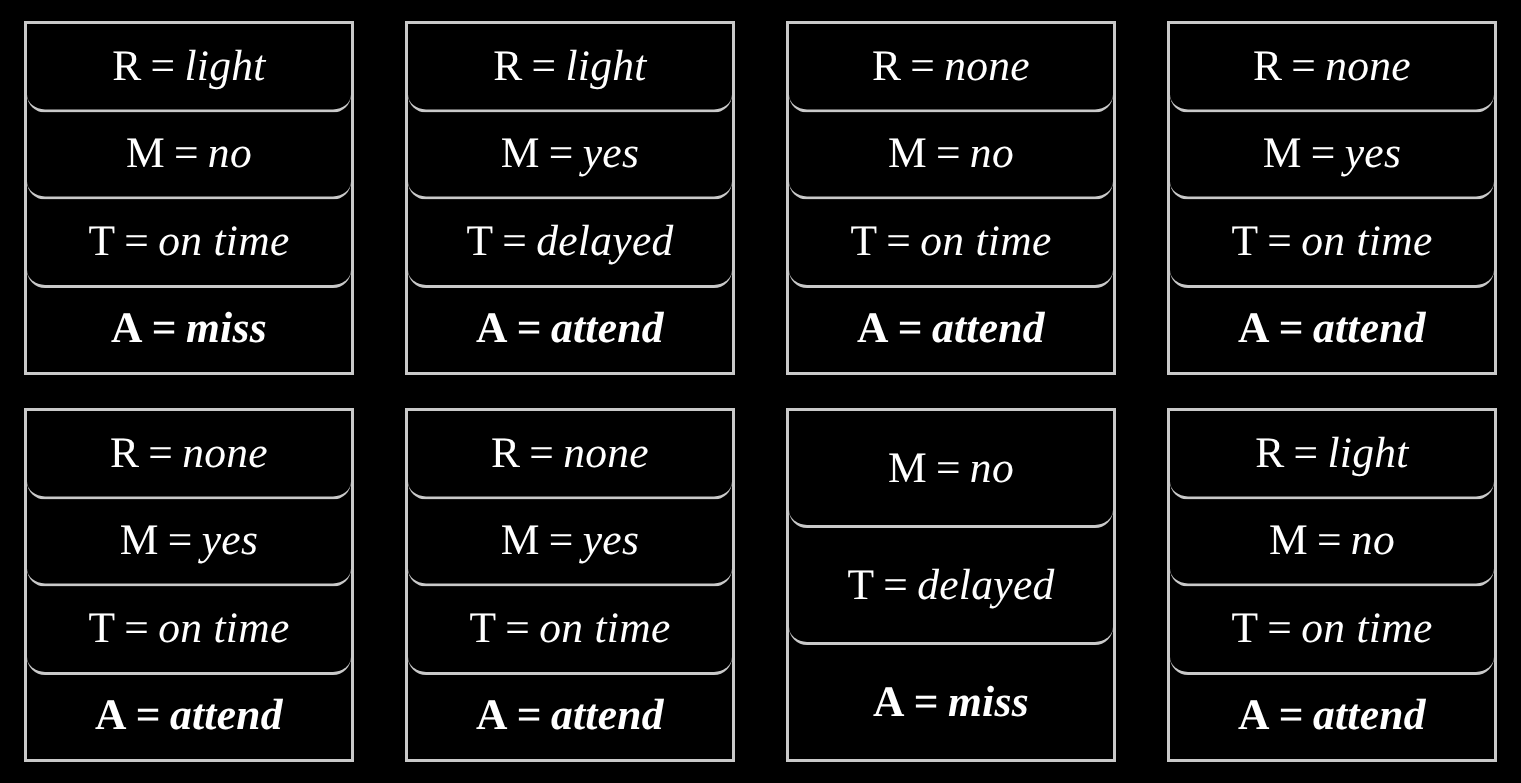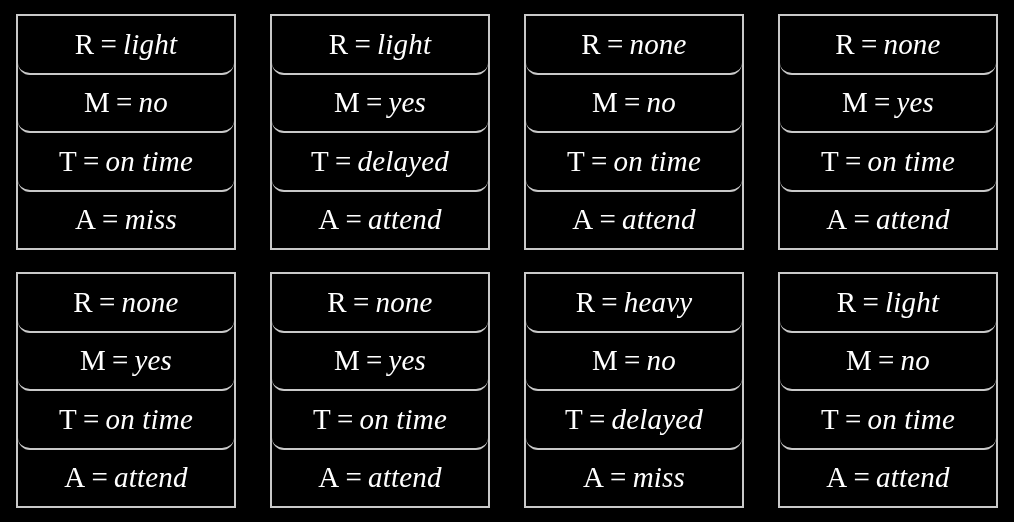--- a/index.html
+++ b/index.html
@@ -38,20 +38,21 @@
     align-items: center;
     justify-content: center;
     border-bottom: 2px solid #c9c9c9;
     box-sizing: border-box;
     padding: 0 6px;
     white-space: nowrap;
     border-radius: 12px;
   }
   .row:last-child {
     border-bottom: none;
+    font-weight: bold;
   }
   .txt {
     font-size: 29px;
     line-height: 1;
     letter-spacing: 0.2px;
   }
   .key {
     font-style: normal;
   }
   .eq {
@@ -145,23 +146,20 @@
       </div>
       <div class="row">
         <span class="txt"><span class="key">T</span><span class="eq">=</span><span class="val">on time</span></span>
       </div>
       <div class="row">
         <span class="txt"><span class="key">A</span><span class="eq">=</span><span class="val">attend</span></span>
       </div>
     </div>
     <div class="card">
       <div class="row">
-        <span class="txt"><span class="key">R</span><span class="eq">=</span><span class="val">heavy</span></span>
-      </div>
-      <div class="row">
         <span class="txt"><span class="key">M</span><span class="eq">=</span><span class="val">no</span></span>
       </div>
       <div class="row">
         <span class="txt"><span class="key">T</span><span class="eq">=</span><span class="val">delayed</span></span>
       </div>
       <div class="row">
         <span class="txt"><span class="key">A</span><span class="eq">=</span><span class="val">miss</span></span>
       </div>
     </div>
     <div class="card">

